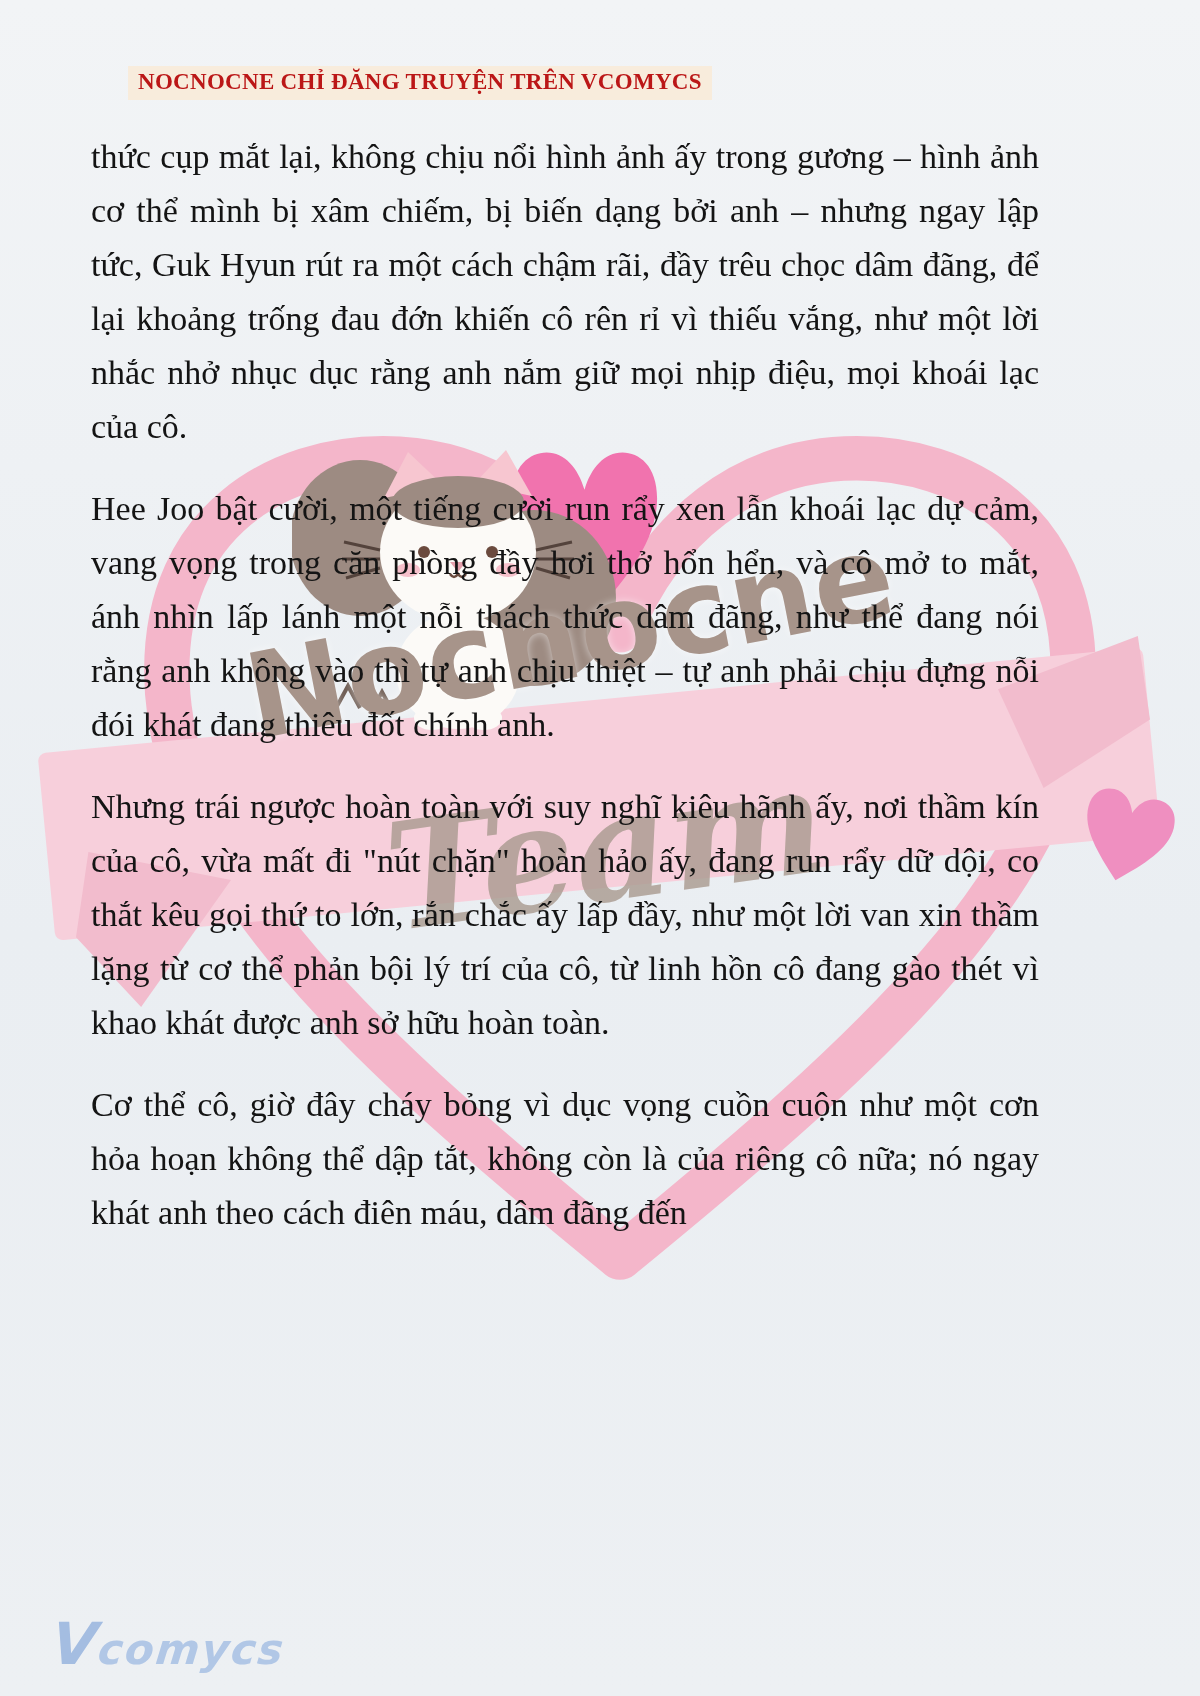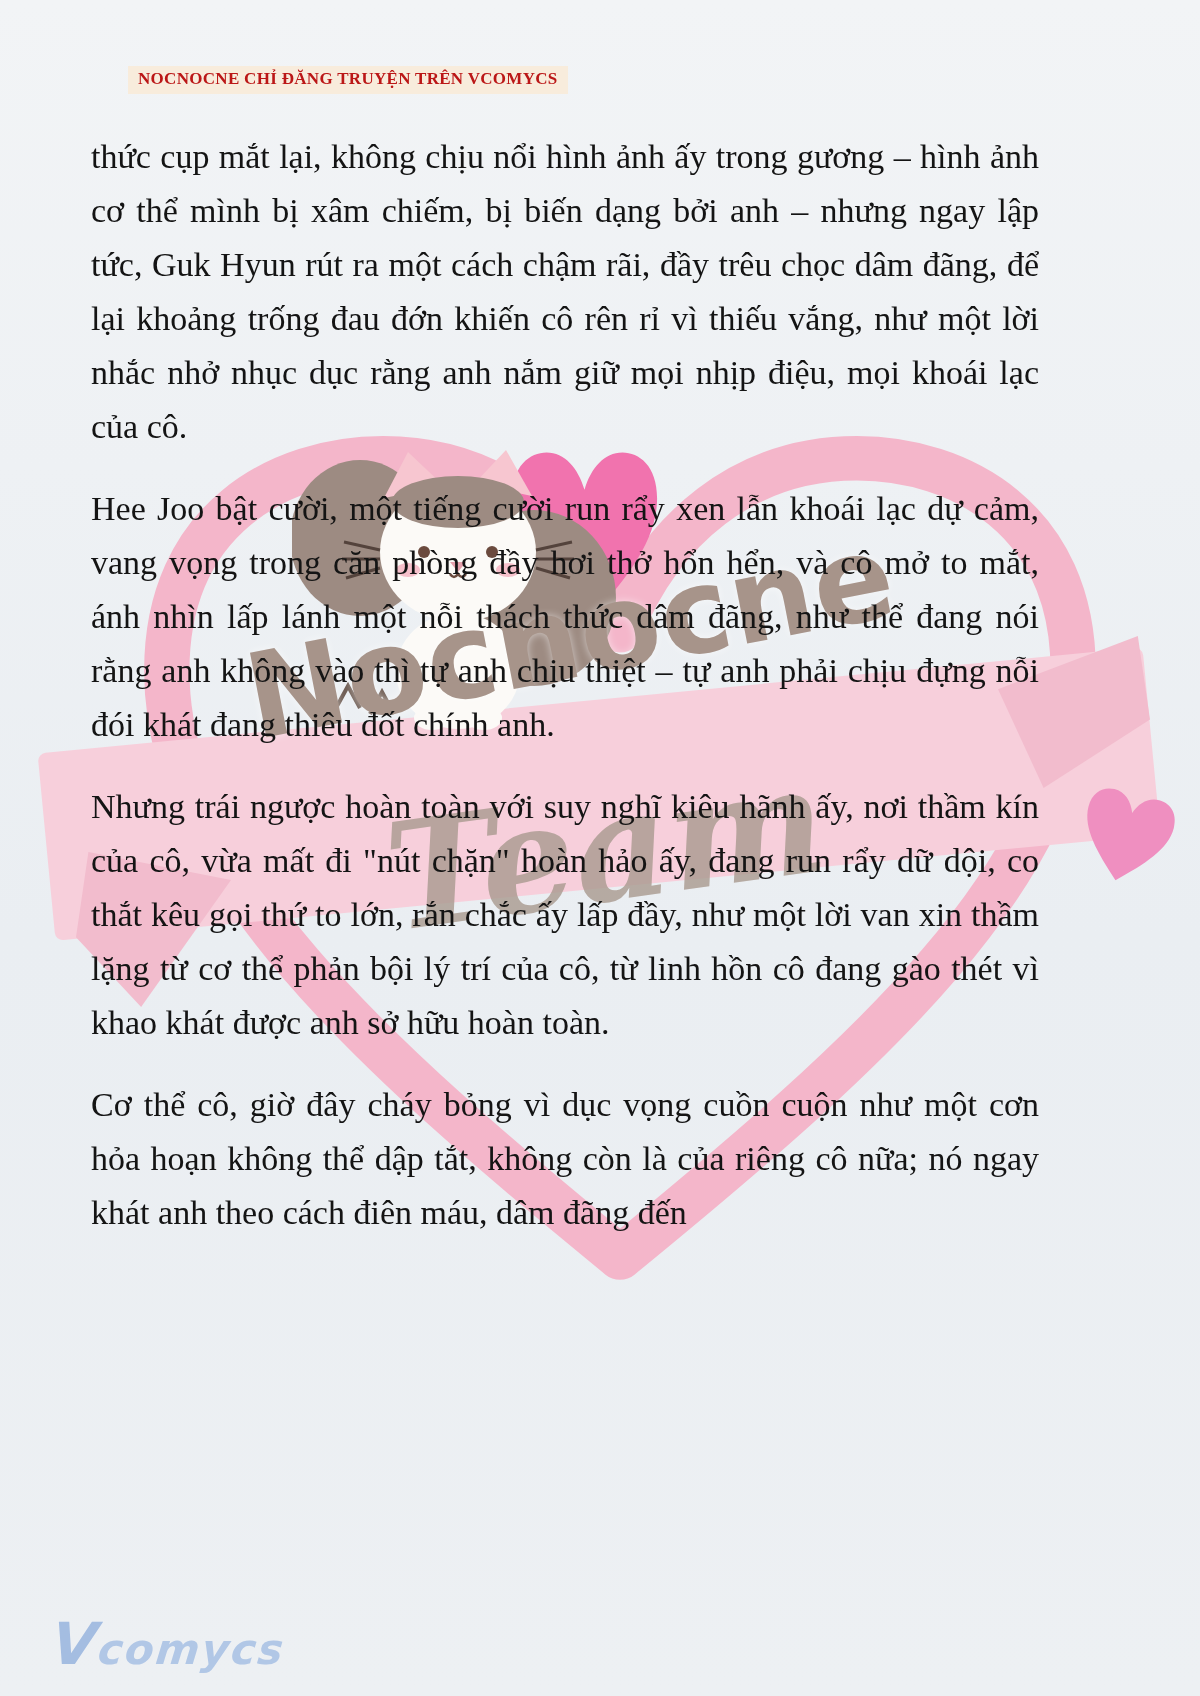--- a/index.html
+++ b/index.html
@@ -42,21 +42,21 @@
     font-family:"DejaVu Serif",serif; font-style:italic; font-weight:bold;
     font-size:148px; color:#a99a8f; opacity:.8;
     transform:rotate(-8deg); transform-origin:left center;
   }
   .cat { position:absolute; left:292px; top:446px; width:335px; height:335px; }
 
   
   .header-strip {
     position:absolute; left:128px; top:66px; z-index:10;
     background:#f8ecdc; color:#bb1717;
-    font-weight:bold; font-size:17px; letter-spacing:.3px;
+    font-weight:bold; font-size:23px; letter-spacing:.3px;
     padding:3px 10px 5px;
   }
   .content {
     position:absolute; left:84px; top:130px; width:948px; z-index:10;
     font-size:34px; line-height:54px; color:#141414;
     text-align:justify;
     margin-left:7px;
   }
   .content p { margin-bottom:28px; }
   .content p.aside { font-weight:bold; font-style:italic; }

